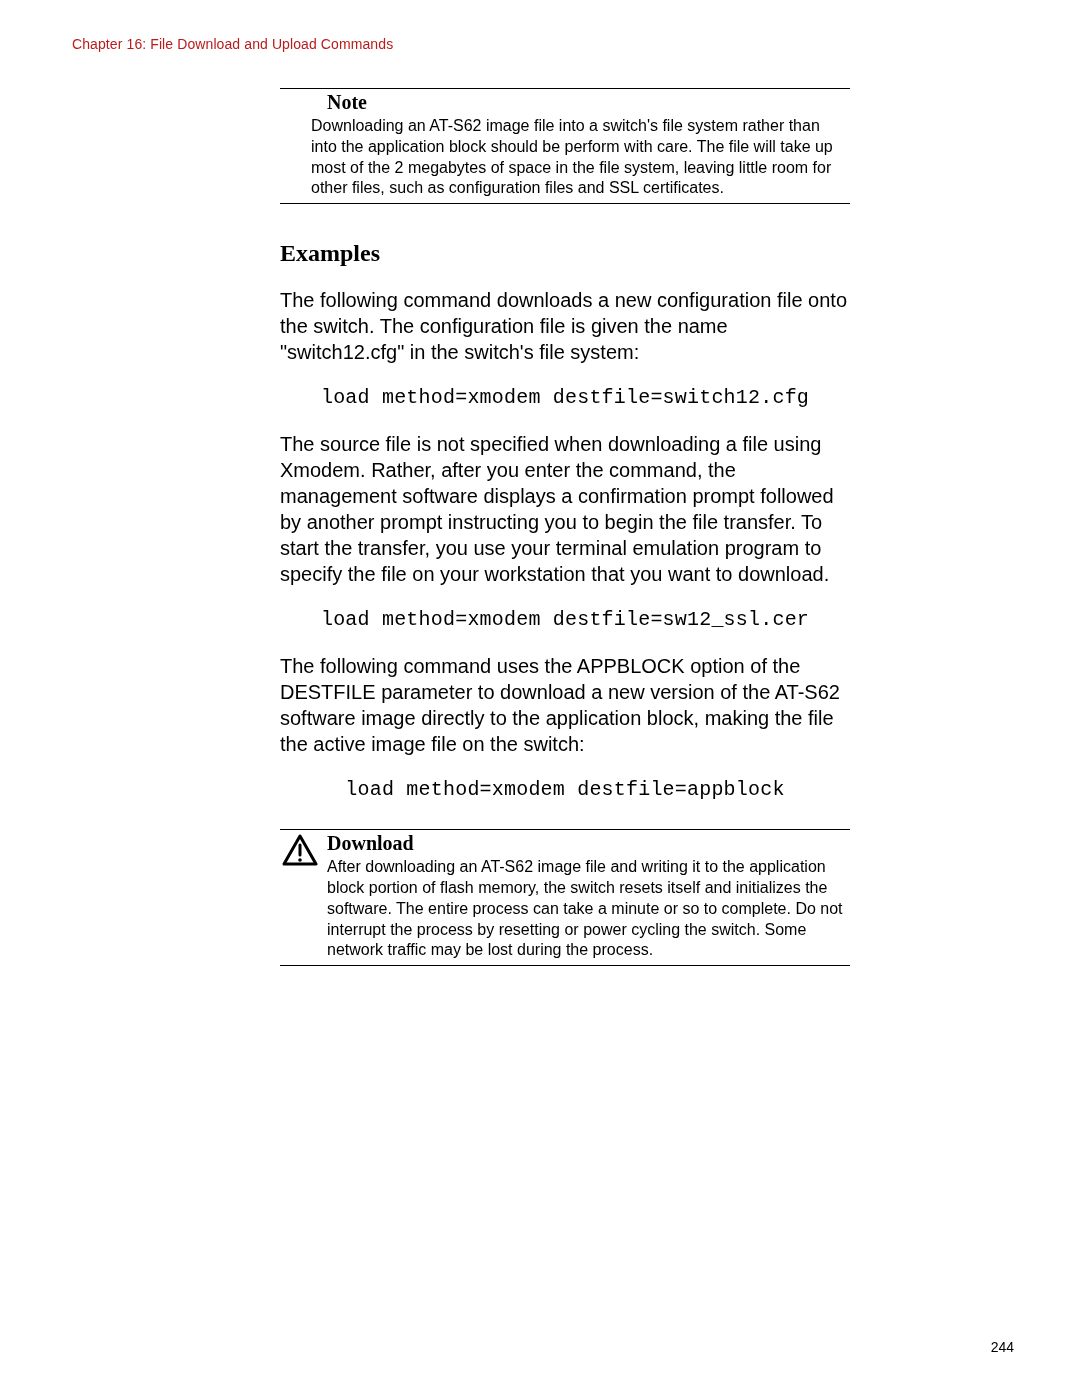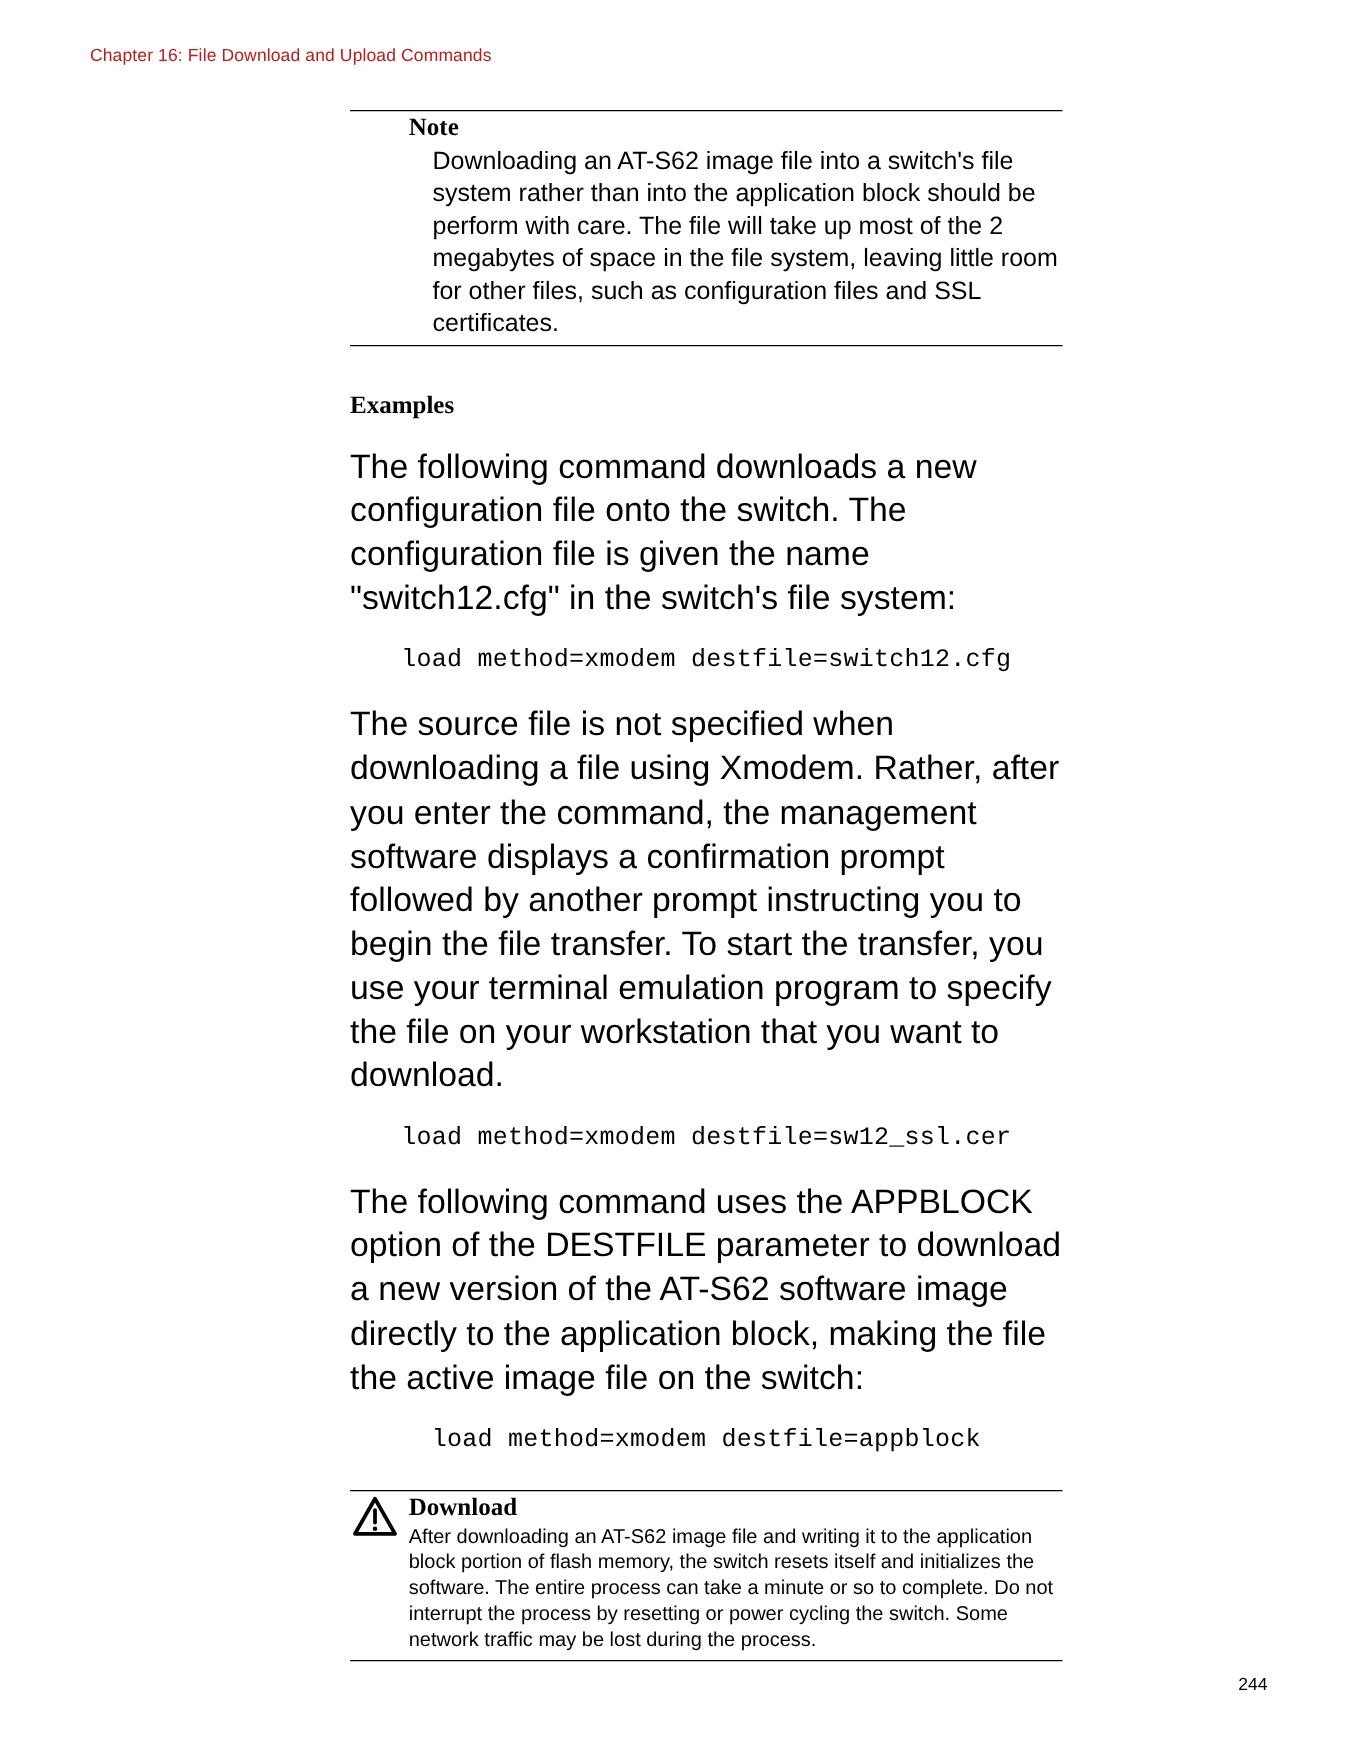--- a/index.html
+++ b/index.html
@@ -31,33 +31,33 @@
       margin-bottom: 36px;
     }
     .note-title {
       font-family: Georgia, "Times New Roman", serif;
       font-weight: bold;
       font-size: 20px;
       margin-left: 47px;
       margin-bottom: 2px;
     }
     .note-body {
-      margin-left: 66px;
-      font-size: 20px;
+      margin-left: 31px;
+      font-size: 16px;
       line-height: 1.3;
       padding-bottom: 4px;
     }
     .section-heading {
       font-family: Georgia, "Times New Roman", serif;
       font-weight: bold;
-      font-size: 20px;
+      font-size: 24px;
       margin-bottom: 20px;
     }
     .para {
-      font-size: 27px;
+      font-size: 20px;
       line-height: 1.3;
       margin-bottom: 20px;
     }
     .code {
       font-family: "Courier New", Courier, monospace;
       font-size: 20px;
       line-height: 1.3;
       margin-bottom: 20px;
       white-space: nowrap;
       letter-spacing: 0.2px;

